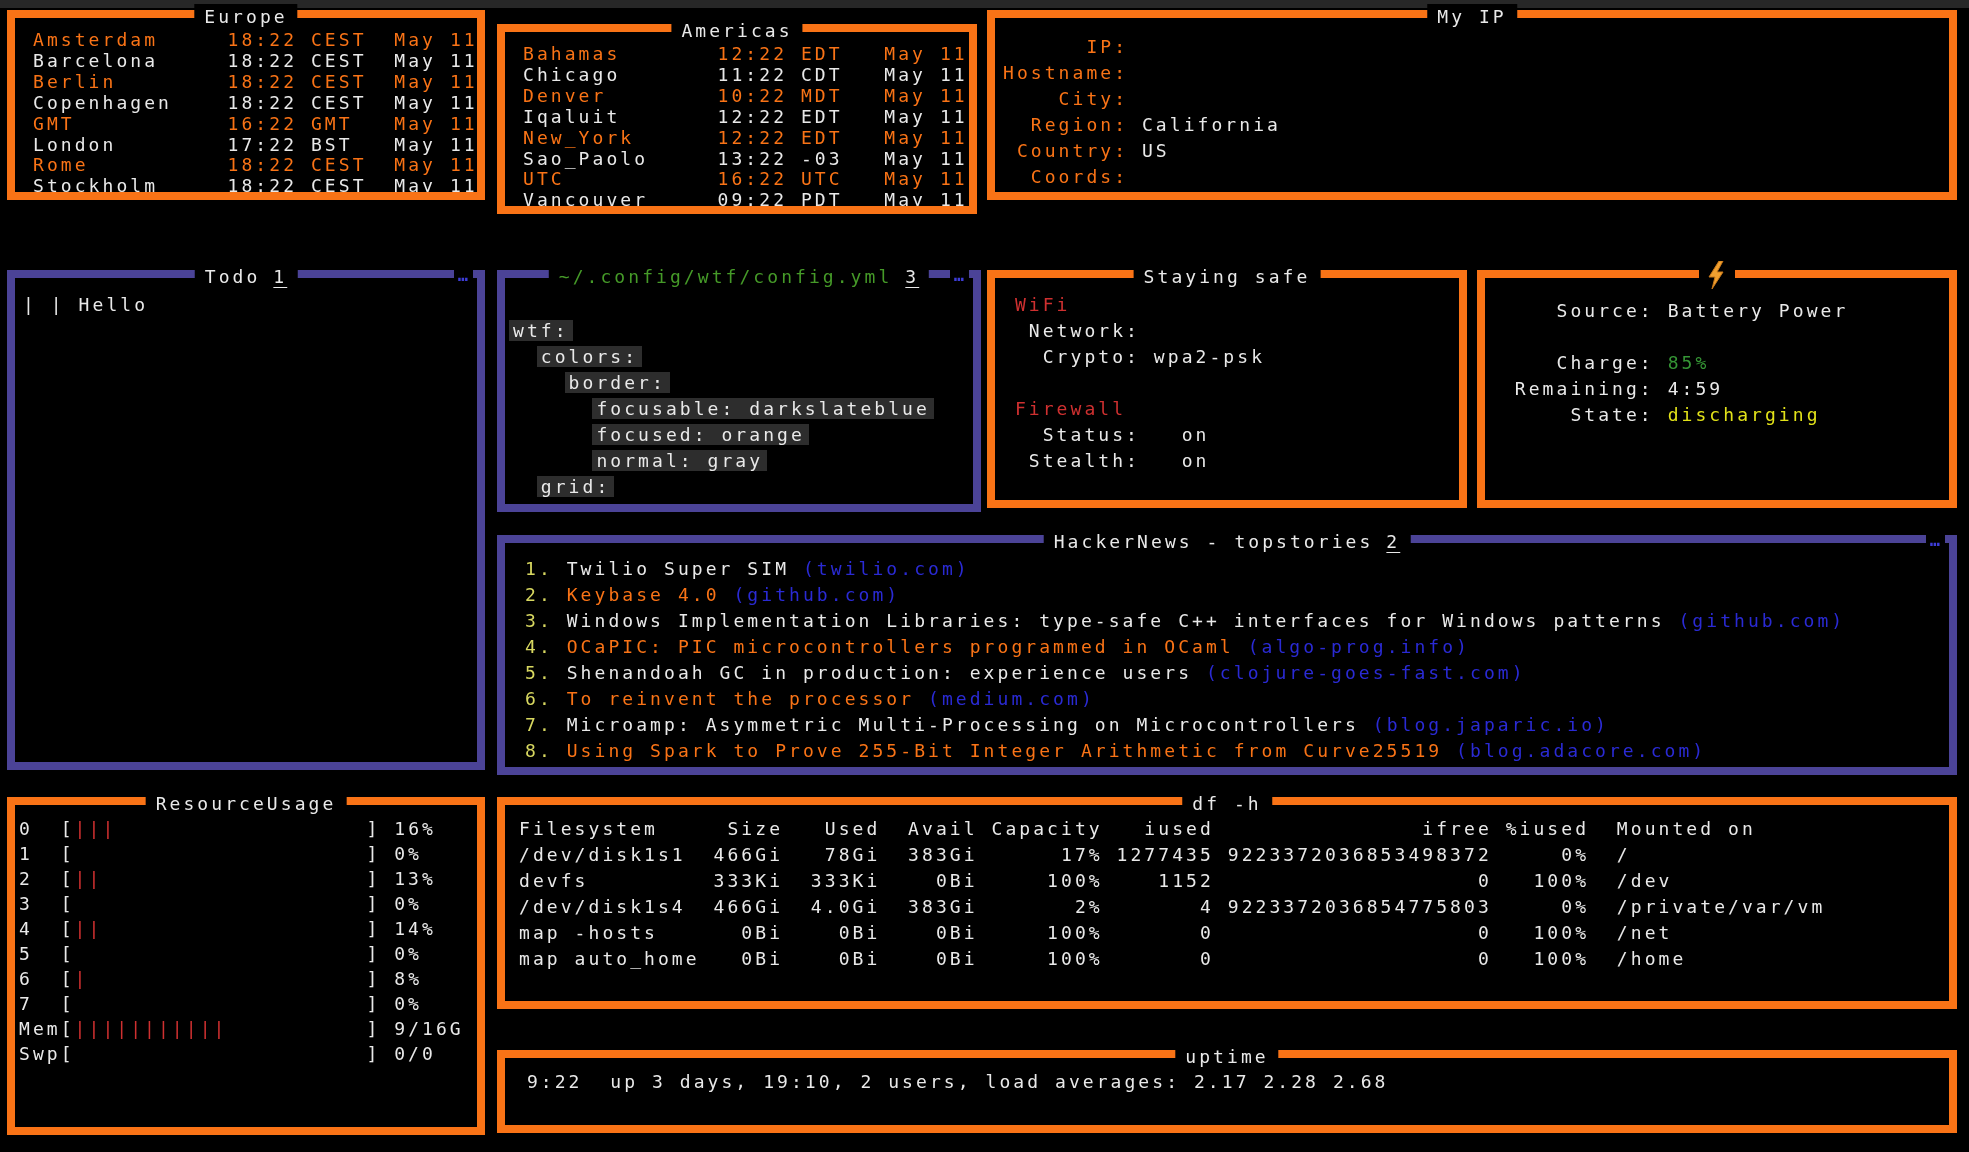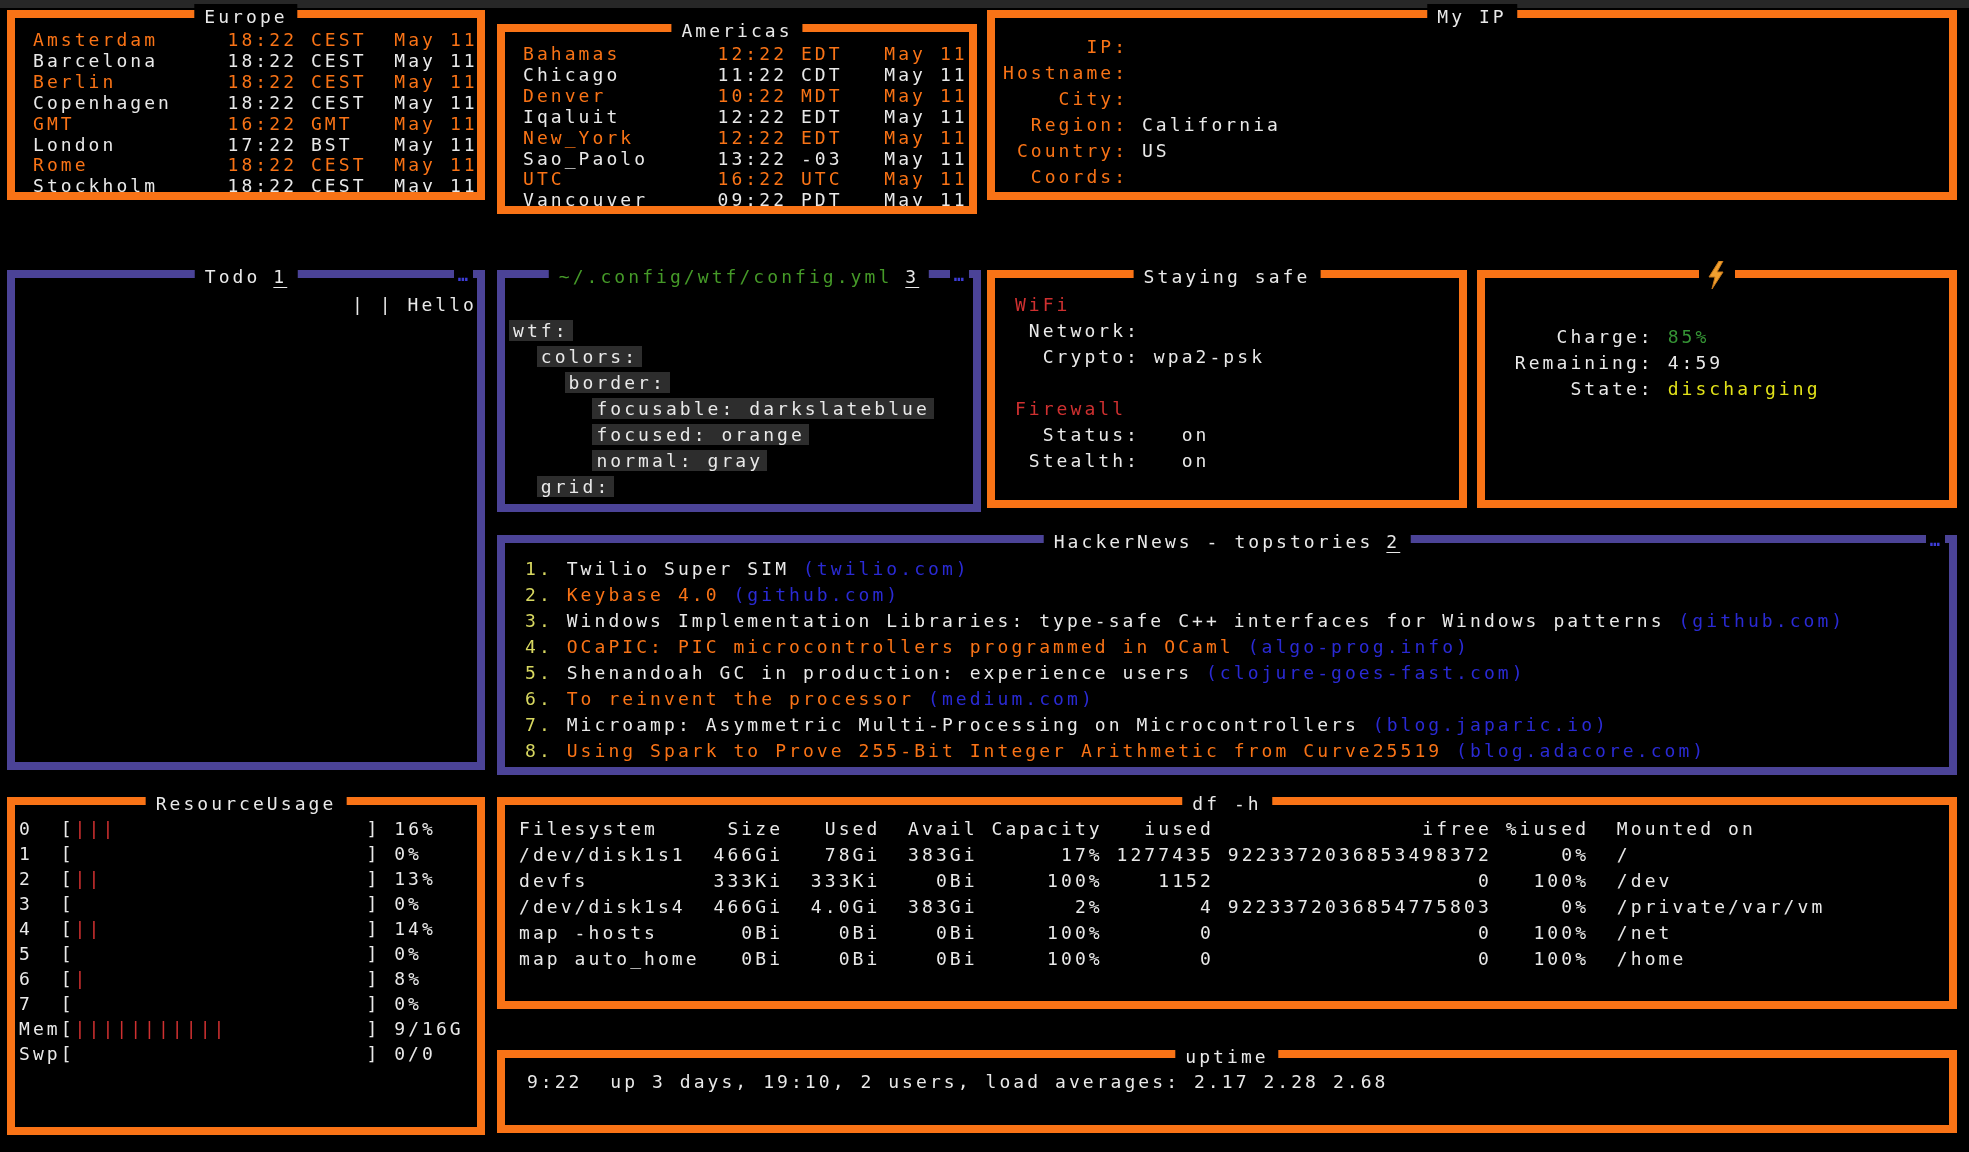--- a/index.html
+++ b/index.html
@@ -24,21 +24,21 @@
   .c-lblue{color:#f97316;}
   .c-yellow{color:#d8d860;}
   .c-byellow{color:#e2e219;}
   .c-green{color:#359535;}
   .c-red{color:#cf3030;}
   .c-blue{color:#2a2ad4;}
   .cfgbg{background:#2d2d2d;padding:0 4px;}
   
   .pad-clock{padding:12px 0 0 18px;}
   .pad-myip{padding:16px 0 0 8px;}
-  .pad-todo{padding:14px 0 0 8px;text-align:right;}
+  .pad-todo{padding:14px 0 0 8px;}
   .pad-config{padding:40px 0 0 4px;}
   .pad-safe{padding:14px 0 0 6px;}
   .pad-batt{padding:20px 0 0 2px;}
   .pad-hn{padding:13px 0 0 20px;}
   .pad-res{padding:11px 0 0 4px;}
   .pad-df{padding:11px 0 0 14px;}
   .pad-up{padding:11px 0 0 8px;}
 </style>
 </head>
 <body>
@@ -122,20 +122,21 @@
       </div>
   </div>
 
   <div class="panel" style="left:1477px;top:270px;width:480px;height:238px">
     <div class="bolt">
       <svg width="20" height="28" viewBox="0 0 20 28">
           <polygon points="12,0 16,0 10,11 16,11 5,28 8,16 2,16" fill="#f0a030" stroke="#c87818" stroke-width="1"></polygon>
         </svg>
     </div>
     <div class="content lh26 pad-batt" id="battery-content">
+        <div class="line"><span class="c-white">     Source: </span><span class="c-white">Battery Power</span></div>
         <div class="line"> </div>
         <div class="line"><span class="c-white">     Charge: </span><span class="c-green">85%</span></div>
         <div class="line"><span class="c-white">  Remaining: </span><span class="c-white">4:59</span></div>
         <div class="line"><span class="c-white">      State: </span><span class="c-byellow">discharging</span></div>
       </div>
   </div>
 
   <div class="panel focusable" style="left:497px;top:535px;width:1460px;height:240px">
     <div class="ptitle"><span>HackerNews - topstories</span><span class="num">2</span></div>
     <div class="more">…</div>

